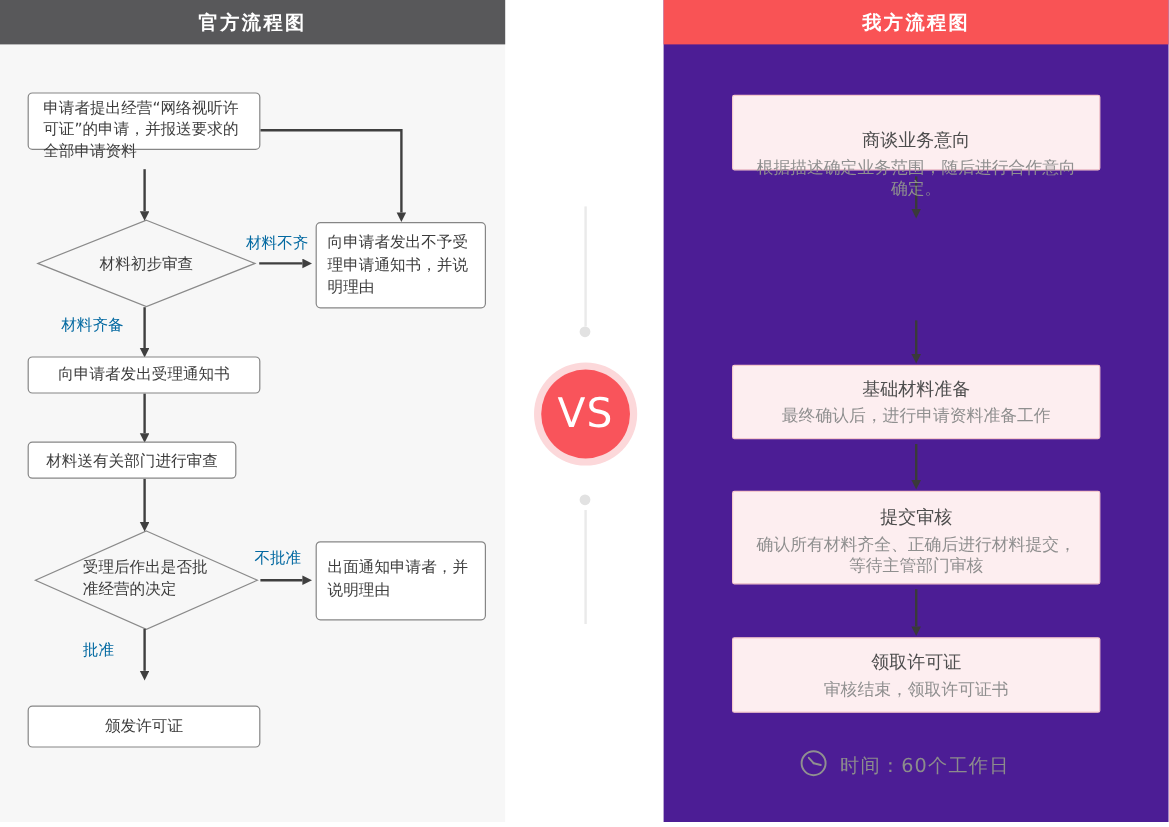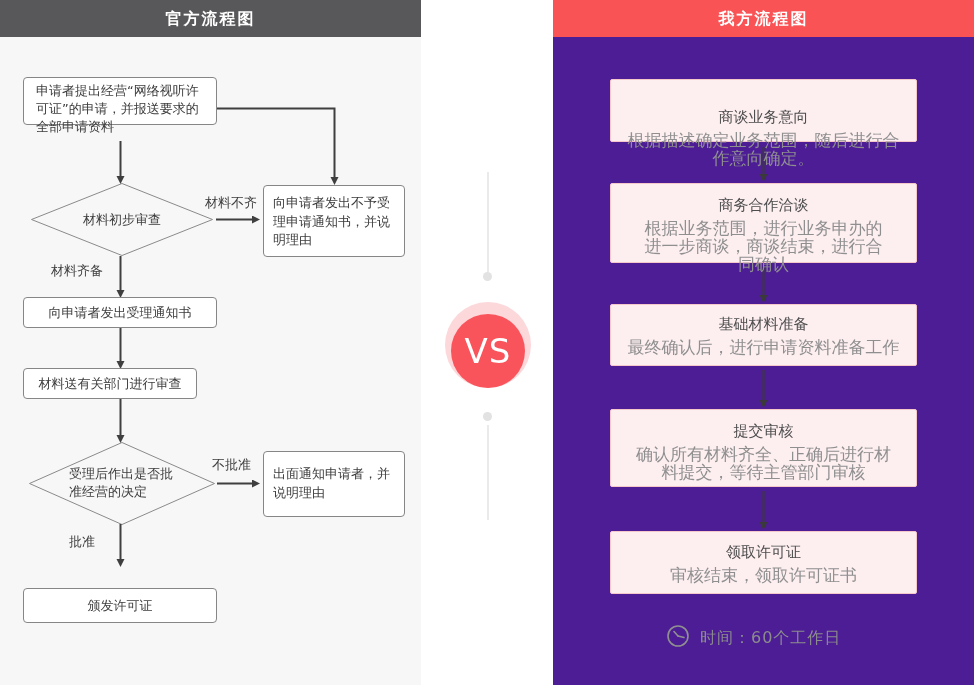--- a/index.html
+++ b/index.html
@@ -22,43 +22,43 @@
           font-size:13px; color:#3d3d3d; }
   .b-apply  { left:23px;  top:77px;  width:194px; height:48px; padding:4px 8px 4px 12px; line-height:18px; }
   .b-reject { left:263px; top:185px; width:142px; height:72px; padding:8px 9px;  line-height:18.5px; }
   .b-accept { left:23px;  top:297px; width:194px; height:31px; line-height:29px; text-align:center; }
   .b-send   { left:23px;  top:368px; width:174px; height:31px; line-height:29px; text-align:center;font-family:Liberation Serif, serif; }
   .b-notify { left:263px; top:451px; width:142px; height:66px; padding:12px 9px; line-height:19px; }
   .b-issue  { left:23px;  top:588px; width:194px; height:35px; line-height:33px; text-align:center; }
   .dtext { position:absolute; font-size:13px; color:#3d3d3d; }
   .d1 { left:62px; top:211px; width:120px; text-align:center; }
   .d2 { left:69px; top:465px; width:106px; line-height:18px; text-align:left; }
-  .flabel { position:absolute; font-size:13px; color:#404040; white-space:nowrap; }
+  .flabel { position:absolute; font-size:13px; color:#0369a1; white-space:nowrap; }
   .lab-incomplete { left:205px; top:194px; }
   .lab-complete   { left:51px;  top:262px; }
   .lab-notappr    { left:212px; top:456px; }
   .lab-appr       { left:69px;  top:533px; }
 
   
   .div-line { position:absolute; left:487px; width:2px; background:#eaeaea; }
   .div-line-top { top:172px; height:100px; }
   .div-line-bottom { top:425px; height:95px; }
   .div-dot { position:absolute; left:483px; width:9px; height:9px; border-radius:50%; background:#e2e2e2; }
   .div-dot-top { top:272px; }
   .div-dot-bottom { top:412px; }
   .vs-outer { position:absolute; left:445px; top:302px; width:86px; height:86px; border-radius:50%;
-              background:#fcd8da; display:flex; align-items:flex-end; justify-content:center; }
+              background:#fcd8da; display:flex; align-items:center; justify-content:center; }
   .vs-inner { width:74px; height:74px; border-radius:50%; background:#f9545b; color:#ffffff;
               display:flex; align-items:center; justify-content:center; font-size:34px; letter-spacing:1px; }
 
   
   .rbox { position:absolute; left:57px; width:307px; background:#fdeef0; border:1px solid #f5c8cc;
           border-radius:2px; text-align:center; }
   .rbox .t { font-size:15px; color:#4d4d4d; line-height:20px; }
-  .rbox .d { font-size:17px; color:#8f8f8f; line-height:18px; margin-top:4px; padding:0 14px; }
+  .rbox .d { font-size:14px; color:#8f8f8f; line-height:18px; margin-top:4px; padding:0 14px; }
   .rb1 { top:79px;  height:63px; } .rb1 .t { margin-top:27px; }
   .rb2 { top:183px; height:80px; } .rb2 .t { margin-top:11px; } .rb2 .d { padding:0 33px; }
   .rb3 { top:304px; height:62px; } .rb3 .t { margin-top:9px; }
   .rb4 { top:409px; height:78px; } .rb4 .t { margin-top:11px; } .rb4 .d { padding:0 19px; }
   .rb5 { top:531px; height:63px; } .rb5 .t { margin-top:10px; }
   .rarrows { position:absolute; left:0; top:0; width:421px; height:685px; }
   .time-row { position:absolute; left:112px; top:623px; display:flex; align-items:flex-end; }
   .time-row .txt { font-size:16px; color:#8c8c8c; margin-left:9px; letter-spacing:1px; }
 </style>
 </head>
@@ -130,24 +130,20 @@
       <path d="M210.5,147 L210.5,174" stroke="#3a3a3a" stroke-width="2" fill="none" marker-end="url(#ahR)"></path>
       <path d="M210.5,267 L210.5,295" stroke="#3a3a3a" stroke-width="2" fill="none" marker-end="url(#ahR)"></path>
       <path d="M210.5,370 L210.5,400" stroke="#3a3a3a" stroke-width="2" fill="none" marker-end="url(#ahR)"></path>
       <path d="M210.5,491 L210.5,522" stroke="#3a3a3a" stroke-width="2" fill="none" marker-end="url(#ahR)"></path>
     </svg>
 
     <div class="rbox rb1">
       <div class="t">商谈业务意向</div>
       <div class="d">根据描述确定业务范围，随后进行合作意向确定。</div>
     </div>
-    <div class="rbox rb2">
-      <div class="t">商务合作洽谈</div>
-      <div class="d">根据业务范围，进行业务申办的进一步商谈，商谈结束，进行合同确认</div>
-    </div>
     <div class="rbox rb3">
       <div class="t">基础材料准备</div>
       <div class="d">最终确认后，进行申请资料准备工作</div>
     </div>
     <div class="rbox rb4">
       <div class="t">提交审核</div>
       <div class="d">确认所有材料齐全、正确后进行材料提交，等待主管部门审核</div>
     </div>
     <div class="rbox rb5">
       <div class="t">领取许可证</div>

